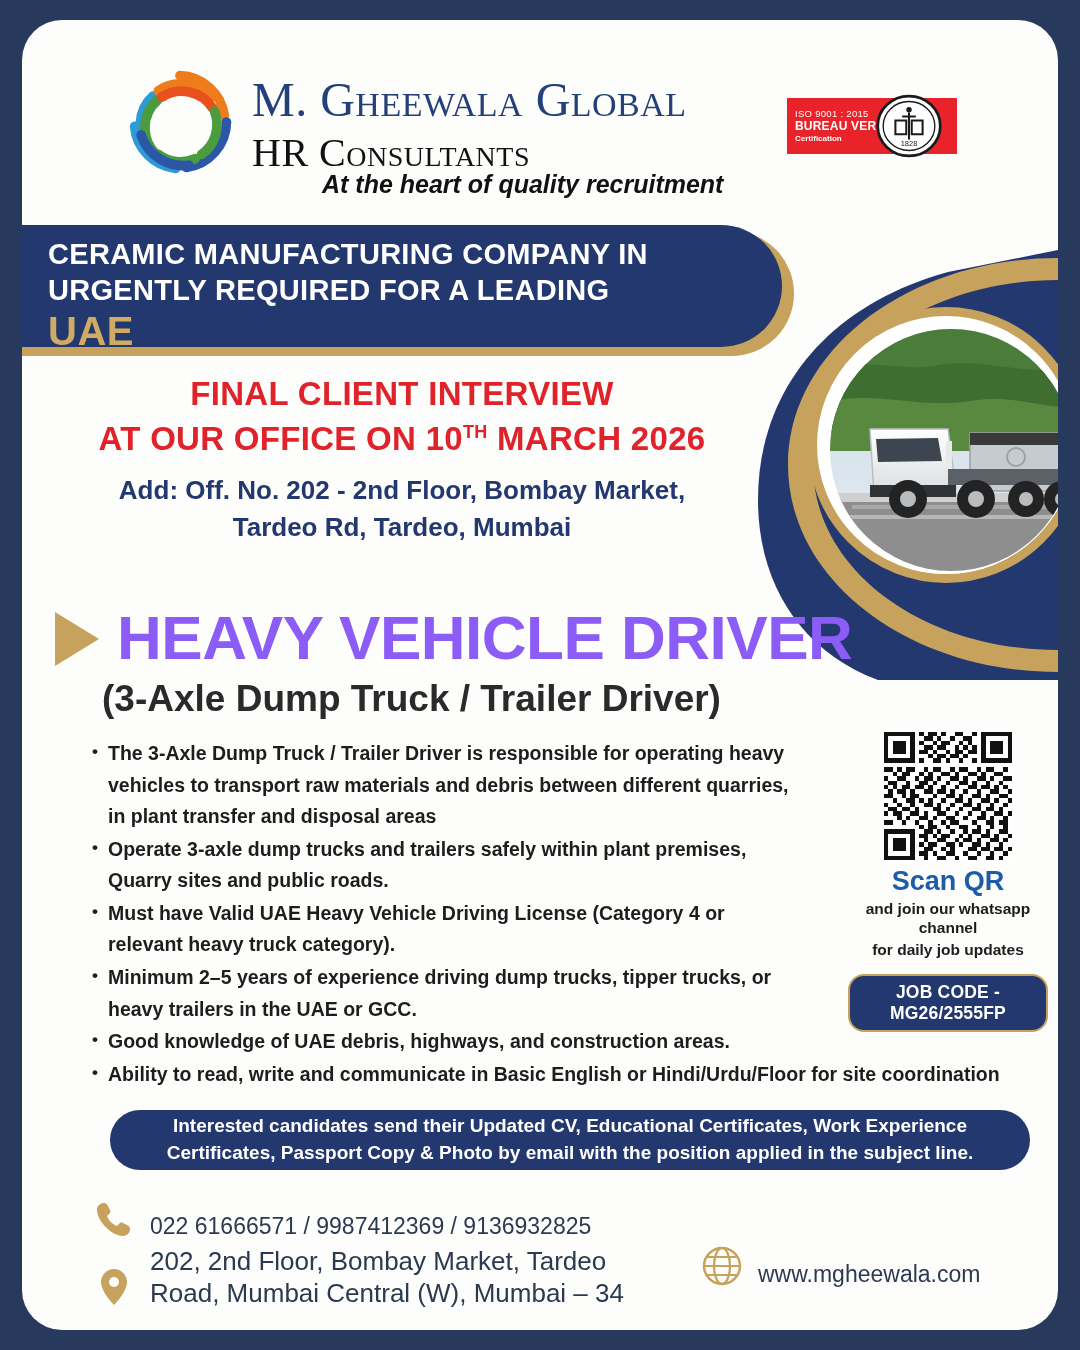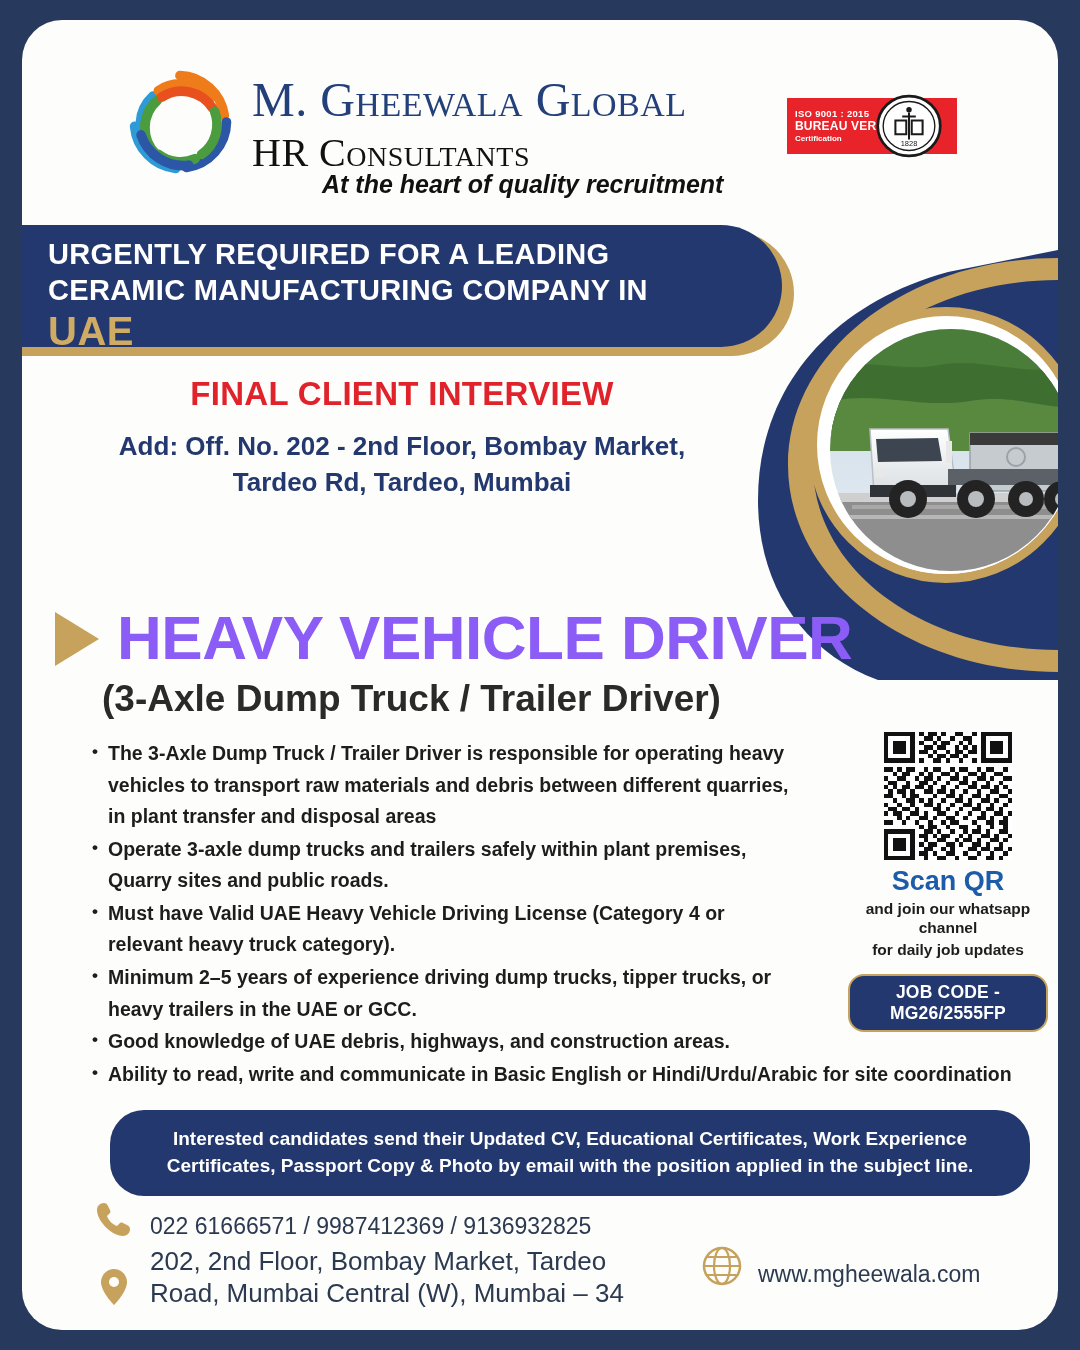--- a/index.html
+++ b/index.html
@@ -41,21 +41,21 @@
     position:absolute; left:300px; top:150px;
     font-size:25px; font-weight:bold; font-style:italic; color:#111;
     white-space:nowrap;
   }
   .iso {
     position:absolute; left:765px; top:78px;
     width:170px; height:56px; background:#e8232a;
     display:flex; align-items:center;
   }
   .iso-txt { color:#fff; padding-left:8px; line-height:1.25; }
-  .iso-l1 { font-size:9.5px; font-weight:bold; letter-spacing:.3px; }
+  .iso-l1 { font-size:9.5px; font-weight:normal; letter-spacing:.3px; }
   .iso-l2 { font-size:12px; font-weight:bold; letter-spacing:.2px; }
   .iso-l3 { font-size:8px; font-weight:bold; }
   .bv-seal {
     position:absolute; left:853px; top:72px; width:68px; height:68px;
   }
 
   
   .banner-wrap { position:absolute; left:0; top:205px; width:780px; height:125px; }
   .banner-gold {
     position:absolute; left:0; top:6px; width:772px; height:125px;
@@ -144,21 +144,21 @@
   .job-code {
     margin-top:14px; background:#23386e; color:#fff;
     border:2px solid #c6a25c; border-radius:16px;
     font-size:17.5px; font-weight:bold; padding:6px 16px; letter-spacing:.2px;
   }
 
   
   .cta {
     position:absolute; left:88px; top:1090px;
     width:920px; background:#23386e; color:#fff;
-    border-radius:34px; padding:16px 26px;
+    border-radius:34px; padding:3px 26px;
     font-size:19px; font-weight:bold; line-height:1.42; text-align:center;
   }
 
   
   .footer { position:absolute; left:0; top:1168px; width:1036px; height:145px; }
   .fc { position:absolute; display:flex; align-items:flex-end; gap:14px; }
   .fc-phone { left:70px; top:8px; }
   .fc-pin   { left:70px; top:52px; }
   .fc-mail  { left:678px; top:6px; }
   .fc-web   { left:678px; top:56px; }
@@ -263,45 +263,46 @@
             <circle cx="196" cy="170" r="7" fill="#b9bcbe"></circle>
           <circle cx="232" cy="170" r="18" fill="#232323"></circle>
             <circle cx="232" cy="170" r="7" fill="#b9bcbe"></circle>
         </svg>
       </div>
     </div>
 
     <div class="banner-wrap">
       <div class="banner-gold"></div>
       <div class="banner">
+        <div class="banner-line">CERAMIC MANUFACTURING COMPANY IN</div>
         <div class="banner-line">URGENTLY REQUIRED FOR A LEADING</div>
-        <div class="banner-line">CERAMIC MANUFACTURING COMPANY IN</div>
         <div class="banner-uae">UAE</div>
       </div>
     </div>
 
     <div class="interview">
       <div class="iv-red">FINAL CLIENT INTERVIEW</div>
+      <div class="iv-red"><span>AT OUR OFFICE ON 10</span><sup>TH</sup><span> MARCH 2026</span></div>
       <div class="iv-addr">
         <div>Add: Off. No. 202 - 2nd Floor, Bombay Market,</div>
         <div>Tardeo Rd, Tardeo, Mumbai</div>
       </div>
     </div>
 
     <div class="arrow"></div>
     <div class="job-title">HEAVY VEHICLE DRIVER</div>
     <div class="job-sub">(3-Axle Dump Truck / Trailer Driver)</div>
 
     <div class="bullets">
       <div class="bullet">The 3-Axle Dump Truck / Trailer Driver is responsible for operating heavy vehicles to transport raw materials and debris between different quarries, in plant transfer and disposal areas</div>
       <div class="bullet">Operate 3-axle dump trucks and trailers safely within plant premises, Quarry sites and public roads.</div>
       <div class="bullet">Must have Valid UAE Heavy Vehicle Driving License (Category 4 or relevant heavy truck category).</div>
       <div class="bullet">Minimum 2–5 years of experience driving dump trucks, tipper trucks, or heavy trailers in the UAE or GCC.</div>
       <div class="bullet b-last">Good knowledge of UAE debris, highways, and construction areas.</div>
-      <div class="bullet b-last">Ability to read, write and communicate in Basic English or Hindi/Urdu/Arabic for site coordination</div>
+      <div class="bullet b-last">Ability to read, write and communicate in Basic English or Hindi/Urdu/Floor for site coordination</div>
     </div>
 
     <div class="qr-panel">
       <svg class="qr-code" viewBox="0 0 29 29" shape-rendering="crispEdges">
         <rect width="29" height="29" fill="#fff"></rect>
         <g fill="#111">
           <path d="M0 0h7v7H0z M1 1h5v5H1z" fill="#111"></path>
             <rect x="1" y="1" width="5" height="5" fill="#fff"></rect>
             <rect x="2" y="2" width="3" height="3"></rect>
           <rect x="22" y="0" width="7" height="7"></rect>

